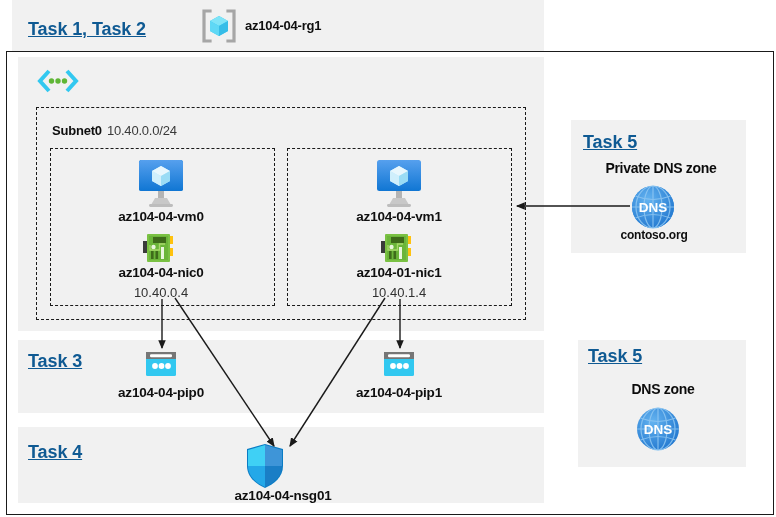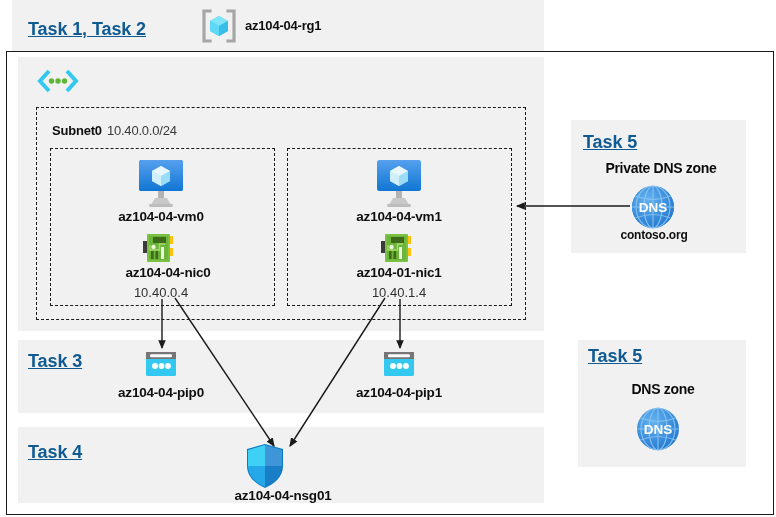--- a/index.html
+++ b/index.html
@@ -188,21 +188,21 @@
       <rect x="6" y="3" width="23" height="28" rx="1" fill="#7ac143"></rect>
       <rect x="8" y="5" width="19" height="24" fill="#6bb539"></rect>
       <rect x="12" y="6" width="13" height="6" fill="#3e6b1a"></rect>
       <circle cx="12.5" cy="16" r="2.2" fill="#eaf6dd"></circle>
       <rect x="10" y="20" width="2.6" height="8" fill="#3e6b1a"></rect>
       <rect x="14.5" y="20" width="2.6" height="8" fill="#3e6b1a"></rect>
       <rect x="20" y="16" width="3" height="12" fill="#eaf6dd"></rect>
       <path d="M9 14 L9 19 L18.5 19 L18.5 13 L24 13" fill="none" stroke="#a8d96b" stroke-width="1.4"></path>
     </svg>
   </div>
-  <div class="res-name center" style="left:161px; top:265px;margin-left:7px;">az104-04-nic0</div>
+  <div class="res-name center" style="left:161px; top:265px;">az104-04-nic0</div>
   <div class="ip-text" style="left:161px; top:285px;">10.40.0.4</div>
 
   <div class="dashed-box" style="left:287px; top:148px; width:225px; height:158px;"></div>
 
   <div class="icon center" style="left:399px; top:157px;">
     <svg width="56" height="52" viewBox="0 0 56 52">
       <rect x="6" y="3" width="44" height="31" rx="2.5" fill="url(#vmgrad1)"></rect>
       <defs>
         <linearGradient id="vmgrad1" x1="0" y1="0" x2="0" y2="1">
           <stop offset="0%" stop-color="#56a0ee"></stop>

